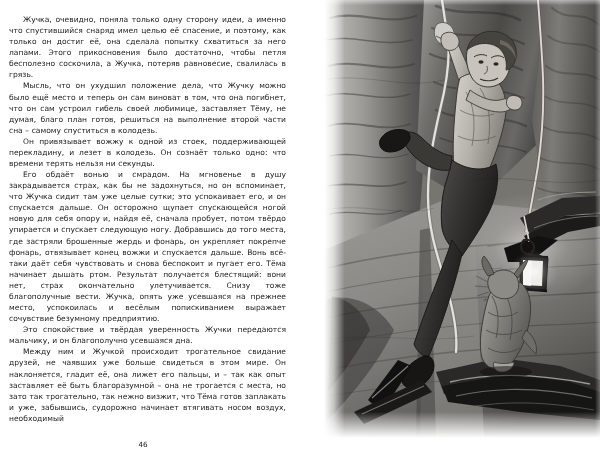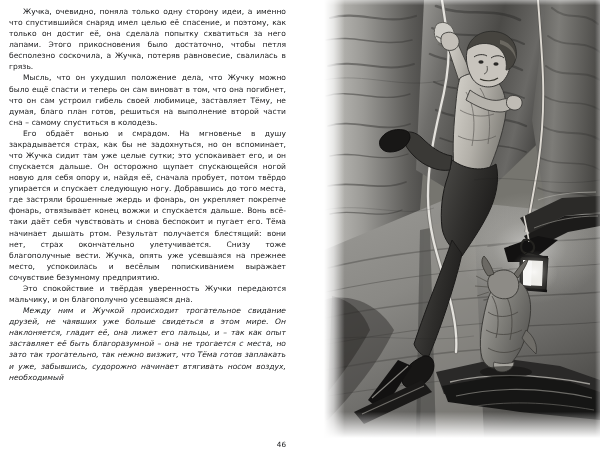--- a/index.html
+++ b/index.html
@@ -19,49 +19,48 @@
     position: relative;
     width: 600px;
     height: 455px;
     background: #ffffff;
   }
 
   
   #text-column {
     position: absolute;
     left: 9px;
-    top: 6px;
+    top: 14px;
     width: 277px;
     height: 420px;
   }
 
   .para {
     margin: 0;
     text-indent: 14px;
     text-align: justify;
     font-family: "DejaVu Sans", sans-serif;
     font-size: 7.55px;
     line-height: 11.08px;
     color: #17181a;
     letter-spacing: 0.02px;
     word-spacing: 0.15px;
     -webkit-font-smoothing: antialiased;
   }
 
   .para:last-of-type {
     text-align: justify;
-    font-style: italic;
   }
 
   #page-number {
     position: absolute;
     left: 0;
     top: 440px;
     width: 286px;
-    text-align: right;
+    text-align: center;
     font-family: "DejaVu Sans", sans-serif;
     font-size: 7.2px;
     color: #1b1c1e;
   }
 
   
   #illustration {
     position: absolute;
     left: 324px;
     top: 0px;
@@ -76,21 +75,22 @@
     height: 438px;
   }
 </style>
 </head>
 <body>
 
 <div id="page">
 
   <div id="text-column">
     <p class="para">Жучка, очевидно, поняла только одну сторону идеи, а именно что спустившийся снаряд имел целью её спасение, и поэтому, как только он достиг её, она сделала попытку схватиться за него лапами. Этого прикосновения было достаточно, чтобы петля бесполезно соскочила, а Жучка, потеряв равновесие, свалилась в грязь.</p>
-    <p class="para">Мысль, что он ухудшил положение дела, что Жучку можно было ещё спасти и теперь он сам виноват в том, что она погибнет, что он сам устроил гибель своей любимице, заставляет Тёму, не думая, благо план готов, решиться на выполнение второй части сна – самому спуститься в колодезь.</p>
+    <p class="para">Мысль, что он ухудшил положение дела, что Жучку можно было ещё место и теперь он сам виноват в том, что она погибнет, что он сам устроил гибель своей любимице, заставляет Тёму, не думая, благо план готов, решиться на выполнение второй части сна – самому спуститься в колодезь.</p>
+    <p class="para">Он привязывает вожжу к одной из стоек, поддерживающей перекладину, и лезет в колодезь. Он сознаёт только одно: что времени терять нельзя ни секунды.</p>
     <p class="para">Его обдаёт вонью и смрадом. На мгновенье в душу закрадывается страх, как бы не задохнуться, но он вспоминает, что Жучка сидит там уже целые сутки; это успокаивает его, и он спускается дальше. Он осторожно щупает спускающейся ногой новую для себя опору и, найдя её, сначала пробует, потом твёрдо упирается и спускает следующую ногу. Добравшись до того места, где застряли брошенные жердь и фонарь, он укрепляет покрепче фонарь, отвязывает конец вожжи и спускается дальше. Вонь всё-таки даёт себя чувствовать и снова беспокоит и пугает его. Тёма начинает дышать ртом. Результат получается блестящий: вони нет, страх окончательно улетучивается. Снизу тоже благополучные вести. Жучка, опять уже усевшаяся на прежнее место, успокоилась и весёлым попискиванием выражает сочувствие безумному предприятию.</p>
     <p class="para">Это спокойствие и твёрдая уверенность Жучки передаются мальчику, и он благополучно усевшаяся дна.</p>
     <p class="para">Между ним и Жучкой происходит трогательное свидание друзей, не чаявших уже больше свидеться в этом мире. Он наклоняется, гладит её, она лижет его пальцы, и – так как опыт заставляет её быть благоразумной – она не трогается с места, но зато так трогательно, так нежно визжит, что Тёма готов заплакать и уже, забывшись, судорожно начинает втягивать носом воздух, необходимый</p>
   </div>
 
   <div id="page-number">46</div>
 
   <div id="illustration">
     <svg viewBox="0 0 276 438" xmlns="http://www.w3.org/2000/svg">
       <defs>

